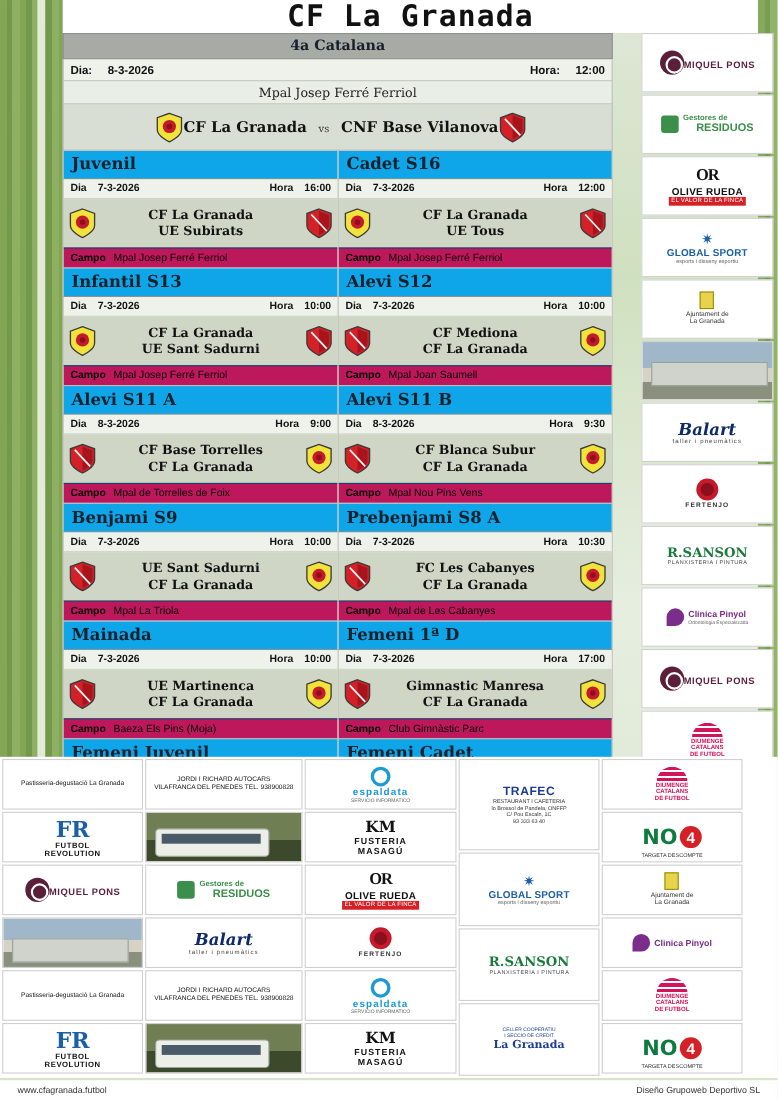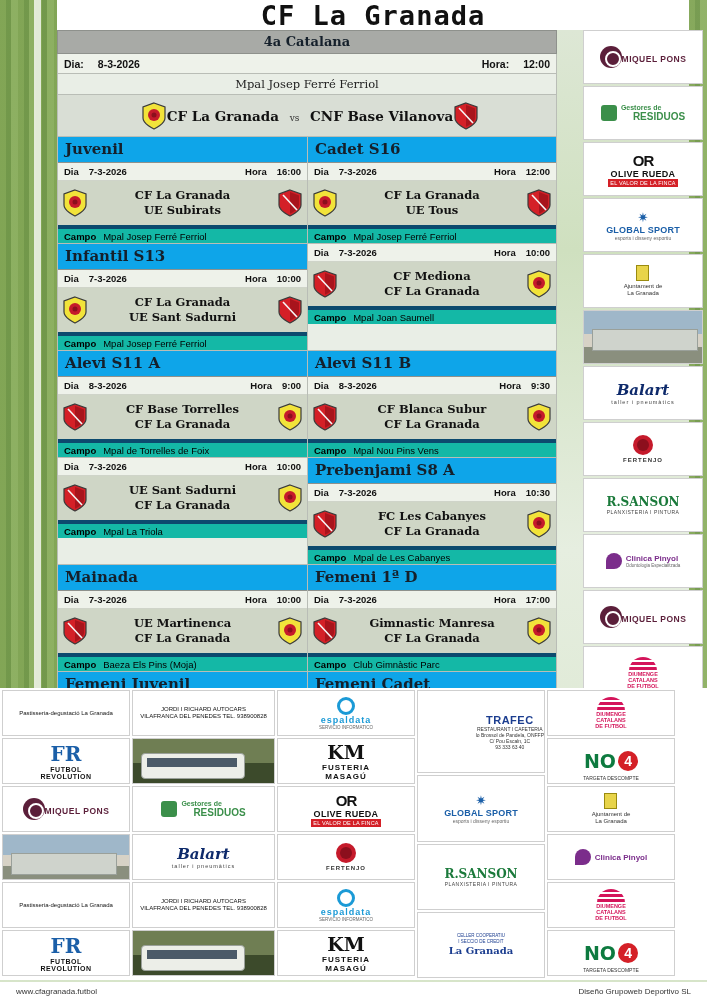--- a/index.html
+++ b/index.html
@@ -139,22 +139,22 @@
   }
   .cat-teams .names {
     flex:1; text-align:center;
     font-family:"DejaVu Serif", serif;
     font-size:11.5px; font-weight:bold; color:#111;
     line-height:15px;
   }
   .cat-field {
     display:flex; align-items:center;
     font-size:9.5px; padding:2px 6px; height:18px;
-    background:#14b8a6;
-    border-top:4px solid #0c4a6e;
+    background:#be185d;
+    border-top:1px solid #0c4a6e;
   }
   .cat-field .f-lbl { font-weight:bold; }
   .cat-field .f-val { margin-left:7px; }
 
   
   .sponsor-col {
     position:absolute; left:583px; top:30px; width:120px;
   }
   .sp {
     width:120px; height:54px;
@@ -177,21 +177,21 @@
     border-radius:50%;border:2px solid #fff;
   }
   .lg-miquel .nm { font-size:8.5px;font-weight:bold;color:#5b1f3a;margin-top:3px;letter-spacing:.5px;}
 
   .lg-residuos { display:flex; align-items:center; gap:4px;}
   .lg-residuos .bx{width:16px;height:16px;background:#3b8f4a;border-radius:3px;}
   .lg-residuos .t1{font-size:7px;color:#3b8f4a;font-weight:bold;line-height:8px;}
   .lg-residuos .t2{font-size:10px;color:#3b8f4a;font-weight:bold;line-height:10px;padding-left:12px;}
 
   .lg-olive { text-align:center; }
-  .lg-olive .big{font-family:Liberation Sans, sans-serif;font-size:15px;font-weight:bold;color:#111;letter-spacing:-1px;}
+  .lg-olive .big{font-family:Liberation Serif, serif;font-size:15px;font-weight:bold;color:#111;letter-spacing:-1px;}
   .lg-olive .nm{font-size:9px;font-weight:bold;color:#111;letter-spacing:.3px;}
   .lg-olive .bar{background:#d42027;color:#fff;font-size:5.5px;padding:1px 2px;letter-spacing:.2px;}
 
   .lg-global { text-align:center;}
   .lg-global .nm{font-size:9px;font-weight:bold;color:#1b5fa8;letter-spacing:.2px;}
   .lg-global .sub{font-size:5px;color:#666;}
   .lg-global .star{color:#1b5fa8;font-size:13px;}
 
   .lg-ajunt{text-align:center;}
   .lg-ajunt .shield{width:13px;height:16px;background:#e8d44a;margin:0 auto;border:1px solid #9a8b10;}
@@ -199,21 +199,21 @@
 
   .lg-balart{text-align:center;}
   .lg-balart .nm{font-family:"DejaVu Serif",serif;font-size:15px;font-weight:bold;font-style:italic;color:#0e2a6b;}
   .lg-balart .sub{font-size:5.5px;color:#444;letter-spacing:1px;}
 
   .lg-granada{text-align:center;}
   .lg-granada .ball{width:20px;height:20px;border-radius:50%;background:#c51a2b;margin:0 auto;position:relative;}
   .lg-granada .ball:after{content:"";position:absolute;left:4px;top:4px;width:12px;height:12px;border-radius:50%;background:#8c0f1d;}
   .lg-granada .nm{font-size:6px;font-weight:bold;color:#333;letter-spacing:1px;margin-top:2px;}
 
-  .lg-sanson{text-align:center;}
+  .lg-sanson{text-align:right;}
   .lg-sanson .nm{font-size:12px;font-weight:bold;color:#1b7a3b;font-family:"DejaVu Serif",serif;}
   .lg-sanson .sub{font-size:5px;color:#444;letter-spacing:.5px;}
 
   .lg-pinyol{display:flex;align-items:center;gap:4px;}
   .lg-pinyol .bl{width:16px;height:16px;background:#7b2d8b;border-radius:50% 50% 50% 0;}
   .lg-pinyol .t{font-size:8px;font-weight:bold;color:#7b2d8b;line-height:9px;}
   .lg-pinyol .s{font-size:4.5px;color:#666;}
 
   .lg-photo { width:100%;height:100%;
     background:linear-gradient(180deg,#9fb7c9 0 45%,#d7d2c6 45% 70%,#8a8f7e 70% 100%);
@@ -238,21 +238,21 @@
   .lg-fr{text-align:center;}
   .lg-fr .big{font-size:20px;font-weight:bold;color:#1b5fa8;font-family:"DejaVu Serif",serif;}
   .lg-fr .t{font-size:7px;font-weight:bold;color:#111;letter-spacing:.5px;}
 
   .lg-espaldata{text-align:center;}
   .lg-espaldata .circ{width:18px;height:18px;border-radius:50%;border:3px solid #1b9ad6;margin:0 auto;}
   .lg-espaldata .t{font-size:9px;font-weight:bold;color:#1b9ad6;letter-spacing:1px;}
   .lg-espaldata .s{font-size:4.5px;color:#666;}
 
   .lg-km{text-align:center;}
-  .lg-km .km{font-family:"DejaVu Serif",serif;font-size:19px;font-weight:bold;color:#111;}
+  .lg-km .km{font-family:"DejaVu Serif",serif;font-size:14px;font-weight:bold;color:#111;}
   .lg-km .t{font-size:8px;font-weight:bold;color:#111;letter-spacing:1px;}
 
   .lg-celler{text-align:center;color:#1b3d8f;}
   .lg-celler .s{font-size:4.5px;line-height:6px;}
   .lg-celler .t{font-family:"DejaVu Serif",serif;font-size:10px;font-weight:bold;}
 
   .lg-bus{width:100%;height:100%;background:
      linear-gradient(180deg,#6f7e53 0 55%,#3c4a2b 55% 100%);position:relative;}
   .lg-bus .body{position:absolute;left:8px;top:14px;width:104px;height:26px;background:#eceee8;
      border:1px solid #9aa09a;border-radius:4px;}
@@ -426,20 +426,21 @@
               <path d="M6 6 L20 21" stroke="#f7f7f7" stroke-width="1.6"></path>
             </svg>
           </span>
         </div>
         <div class="cat-field">
           <span class="f-lbl">Campo</span>
           <span class="f-val">Mpal Josep Ferré Ferriol</span>
         </div>
       </div>
       <div class="cat">
+        <div class="cat-head">Alevi S12</div>
         <div class="cat-datarow">
           <span class="d-lbl">Dia</span>
           <span class="d-val">7-3-2026</span>
           <span class="flex"></span>
           <span class="d-lbl">Hora</span>
           <span class="d-val">10:00</span>
         </div>
         <div class="cat-teams">
           <span class="crest">
             <svg width="26" height="28" viewBox="0 0 26 28">
@@ -527,20 +528,21 @@
               <circle cx="13" cy="13" r="2.5" fill="#8c0f1d"></circle>
             </svg>
           </span>
         </div>
         <div class="cat-field">
           <span class="f-lbl">Campo</span>
           <span class="f-val">Mpal Nou Pins Vens</span>
         </div>
       </div>
       <div class="cat">
+        <div class="cat-head">Benjami S9</div>
         <div class="cat-datarow">
           <span class="d-lbl">Dia</span>
           <span class="d-val">7-3-2026</span>
           <span class="flex"></span>
           <span class="d-lbl">Hora</span>
           <span class="d-val">10:00</span>
         </div>
         <div class="cat-teams">
           <span class="crest">
             <svg width="26" height="28" viewBox="0 0 26 28">
@@ -934,21 +936,21 @@
         </div>
       </div>
       <div class="bsp" style="height: 46px;">
         <div class="lg-km">
           <div class="km">KM</div>
           <div class="t">FUSTERIA<br>MASAGÚ</div>
         </div>
       </div>
     </div>
     <div class="bcol" style="width: 128px;">
-      <div class="bsp" style="height: 88px; justify-content: flex-end;">
+      <div class="bsp" style="height: 88px;">
         <div class="lg-trafec">
           <div class="nm">TRAFEC</div>
           <div class="s">RESTAURANT I CAFETERIA</div>
           <div class="s">lo Brossol de Pandela, ONFFP<br>C/ Pou Escaln, 1C<br>93 333 63 40</div>
         </div>
       </div>
       <div class="bsp" style="height: 70px;">
         <div class="lg-global">
           <div class="star">✷</div>
           <div class="nm">GLOBAL SPORT</div>

